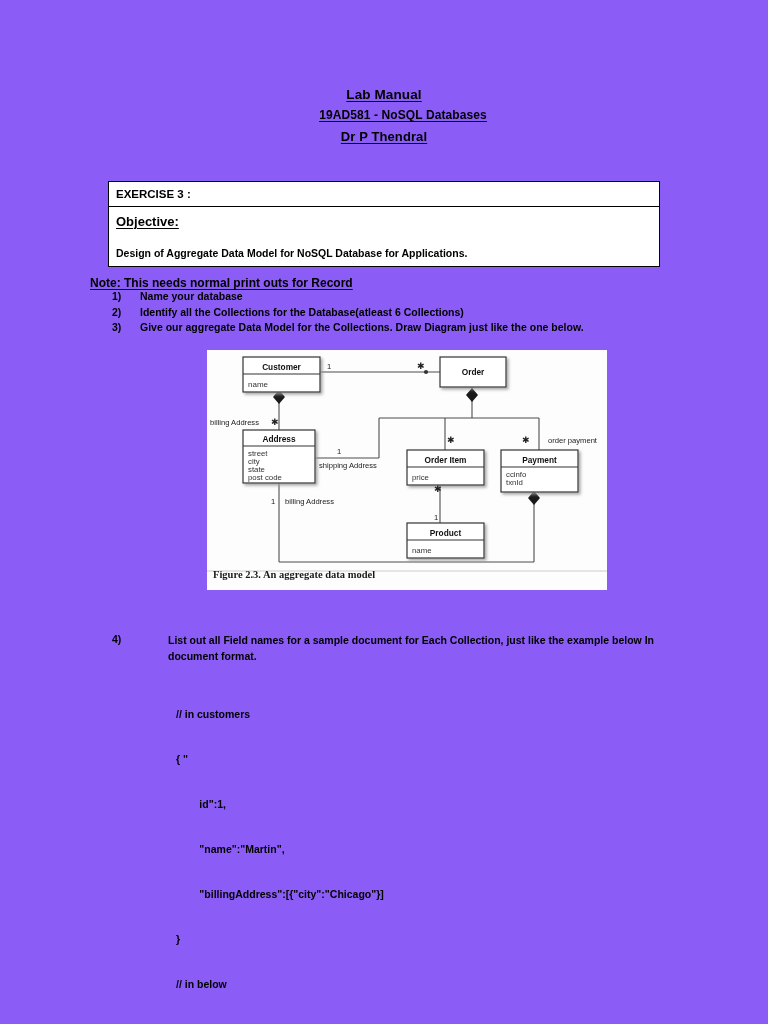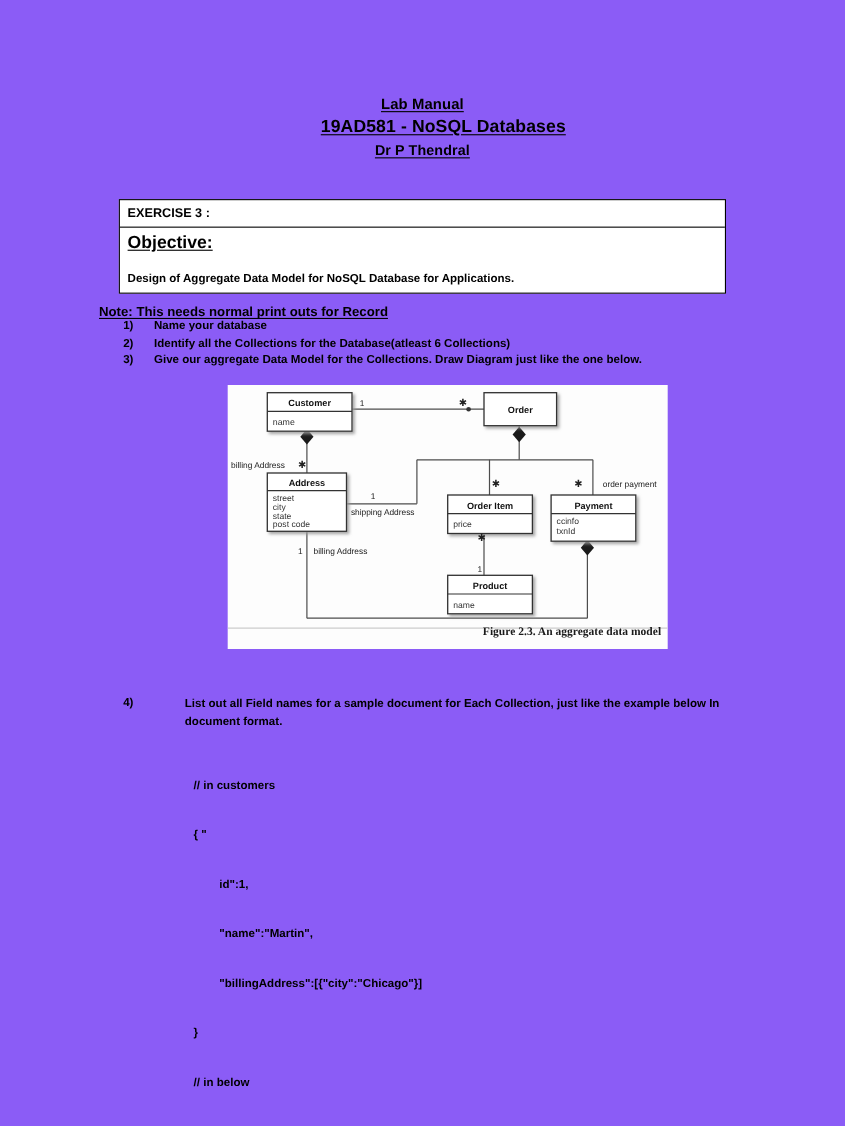--- a/index.html
+++ b/index.html
@@ -35,21 +35,21 @@
   .title-line {
     font-weight: bold;
     font-size: 13.5px;
     line-height: 21px;
     letter-spacing: 0.1px;
   }
   .title-line span {
     text-decoration: underline;
     text-underline-offset: 2px;
   }
-  .title-line.l2 { font-size: 16px; margin-left: 38px; }
+  .title-line.l2 { font-size: 12px; margin-left: 38px; }
   .title-line.l3 { font-size: 13px; }
 
   
   .exercise-box {
     position: absolute;
     left: 108px;
     top: 181px;
     width: 552px;
     border: 1.3px solid #000;
     box-sizing: border-box;
@@ -63,21 +63,21 @@
     border-bottom: 1.3px solid #000;
     height: 25px;
   }
   .ex-title {
     font-weight: bold;
     font-size: 11.5px;
     line-height: 14px;
   }
   .ex-objective {
     font-weight: bold;
-    font-size: 16px;
+    font-size: 13px;
     line-height: 15px;
     text-decoration: underline;
     text-underline-offset: 2px;
     display: inline-block;
   }
   .ex-desc {
     font-weight: bold;
     font-size: 10.5px;
     line-height: 15px;
     margin-top: 16px;
@@ -133,24 +133,24 @@
     background: #fdfdfd;
   }
   .diagram {
     position: absolute;
     left: 0; top: 0;
     width: 400px;
     height: 240px;
   }
   .fig-caption {
     position: absolute;
-    left: 201px;
+    left: 213px;
     top: 569px;
     width: 400px;
-    text-align: right;
+    text-align: left;
     font-family: "Liberation Serif", serif;
     font-weight: bold;
     font-size: 10.5px;
     color: #1a1a1a;
   }
 
   
   .code {
     position: absolute;
     left: 176px;

